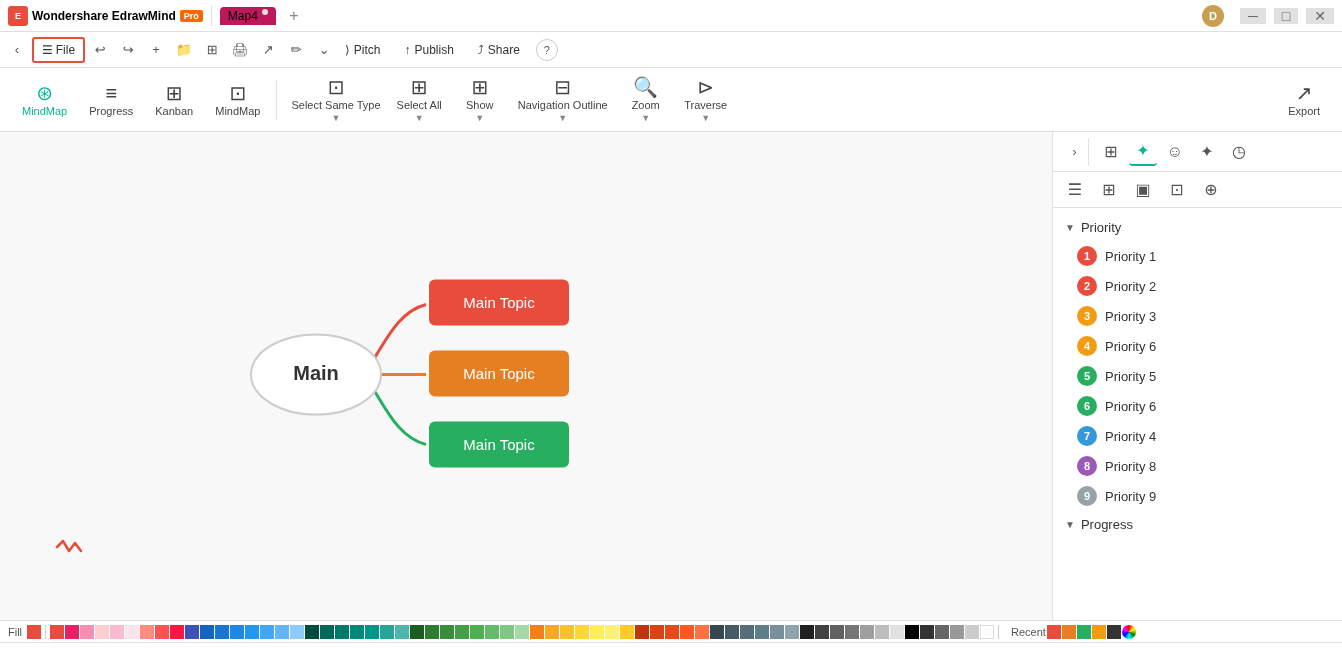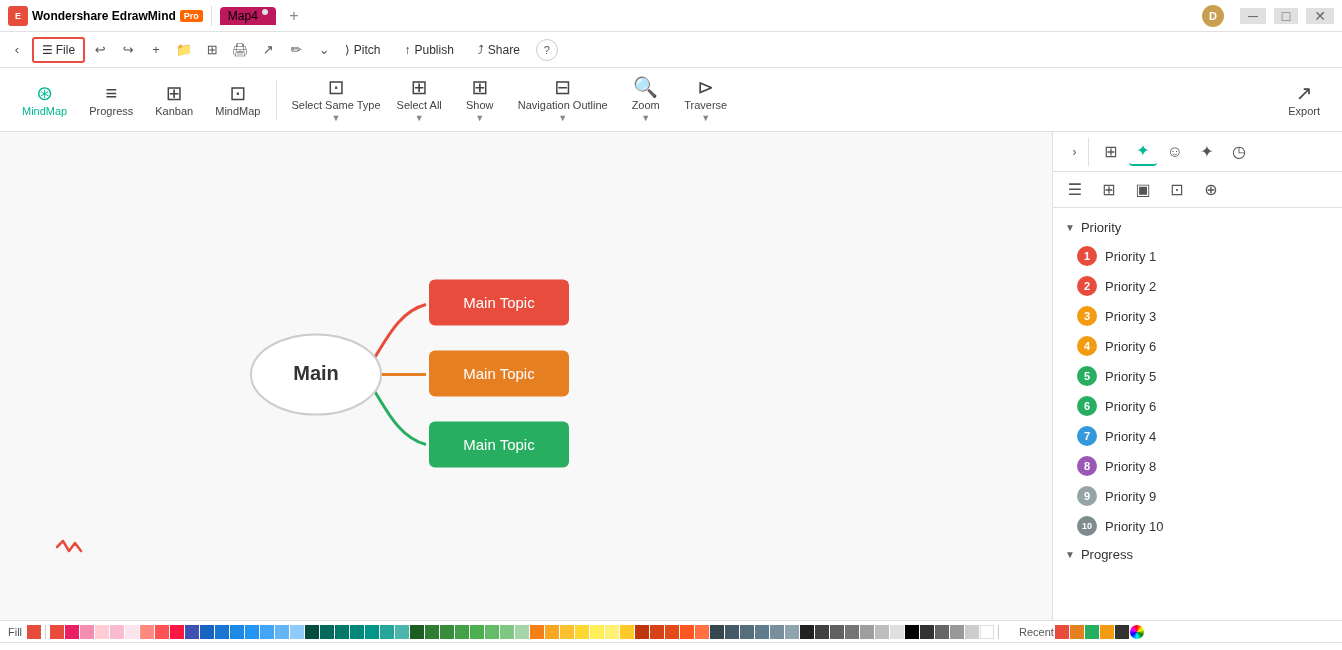--- a/index.html
+++ b/index.html
@@ -80,21 +80,21 @@
     .status-bar { display: flex; align-items: center; height: 30px; background: #fff; border-top: 1px solid #e0e0e0; padding: 0 12px; gap: 8px; font-size: 11px; color: #555; }
     .status-left { display: flex; align-items: center; gap: 6px; }
     .status-right { display: flex; align-items: center; gap: 8px; margin-left: auto; }
     .page-selector { display: flex; align-items: center; gap: 4px; background: #f5f5f5; border-radius: 3px; padding: 2px 8px; cursor: pointer; }
     .page-add { font-size: 16px; color: #888; cursor: pointer; }
 
     
     .color-palette { display: flex; align-items: center; height: 22px; background: #fff; border-top: 1px solid #e0e0e0; padding: 0 8px; gap: 1px; overflow: hidden; }
     .color-swatch { width: 14px; height: 14px; cursor: pointer; flex-shrink: 0; }
     .fill-label { font-size: 11px; color: #555; margin-right: 4px; white-space: nowrap; }
-    .recent-label { font-size: 11px; color: #555; margin-left: 16px; white-space: nowrap; }
+    .recent-label { font-size: 11px; color: #555; margin-left: 8px; white-space: nowrap; }
     .rainbow-btn { width: 14px; height: 14px; border-radius: 50%; background: conic-gradient(red, yellow, green, cyan, blue, magenta, red); cursor: pointer; flex-shrink: 0; }
   </style>
 </head>
 <body>
 
 <div class="title-bar">
   <div class="title-bar-app">
     <div class="app-logo">E</div>
     <span>Wondershare EdrawMind</span>
     <span class="pro-badge">Pro</span>
@@ -291,24 +291,20 @@
           <div class="priority-badge" style="background:#3498db;">7</div>
           <span class="priority-label">Priority 4</span>
         </div>
         <div class="priority-item">
           <div class="priority-badge" style="background:#9b59b6;">8</div>
           <span class="priority-label">Priority 8</span>
         </div>
         <div class="priority-item">
           <div class="priority-badge" style="background:#95a5a6;">9</div>
           <span class="priority-label">Priority 9</span>
-        </div>
-        <div class="priority-item">
-          <div class="priority-badge" style="background:#7f8c8d; font-size:9px;">10</div>
-          <span class="priority-label">Priority 10</span>
         </div>
       </div>
 
       <div class="section-header">
         <span class="section-caret">▼</span>
         <span>Progress</span>
       </div>
       <div class="progress-list">
 
       </div>

